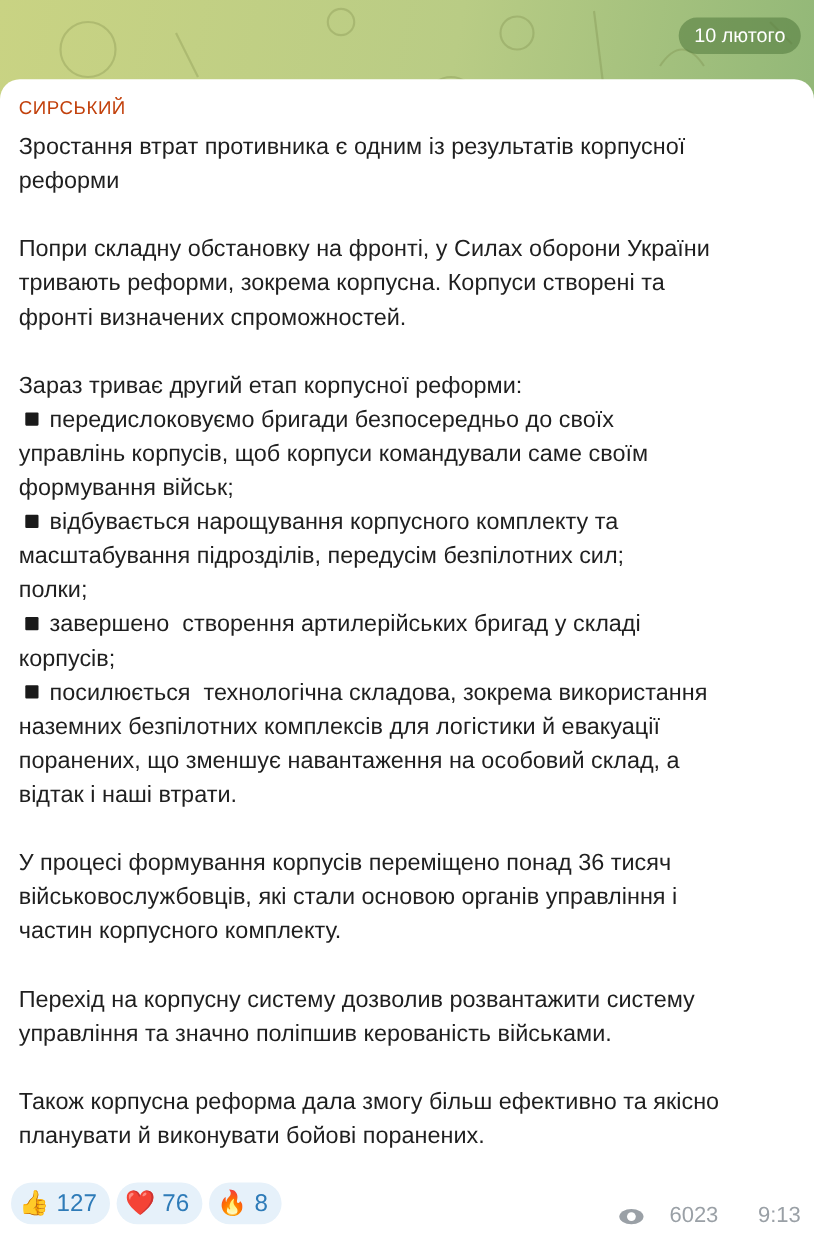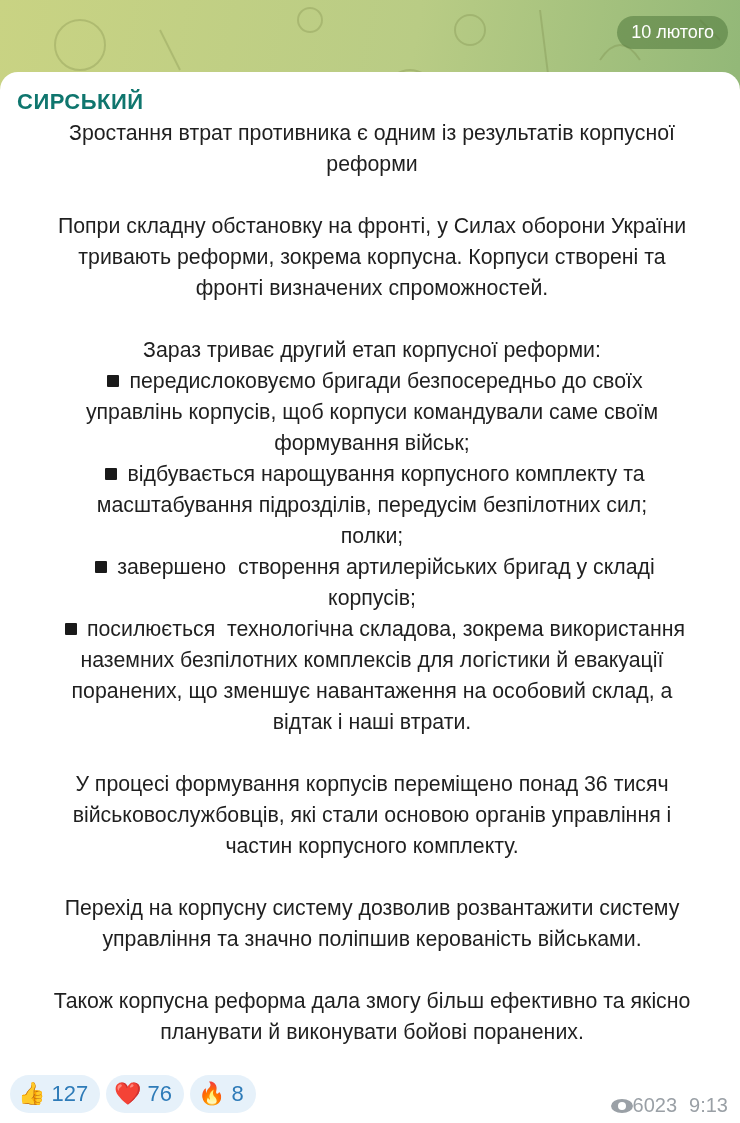--- a/index.html
+++ b/index.html
@@ -16,36 +16,36 @@
     position:absolute; right:12px; top:16px;
     background: rgba(80,120,60,0.55); color:#fff;
     font-size:18px; padding:6px 14px; border-radius:20px;
   }
   .bubble {
     position:absolute; left:0; top:72px; width:740px; height:1060px;
     background:#fff; border-radius:18px 18px 0 0;
   }
   .author {
     position:absolute; left:17px; top:17px;
-    color:#0f766e; font-size:22px; font-weight:bold; letter-spacing:0.5px;
+    color:#c2410c; font-size:17px; font-weight:normal; letter-spacing:0.5px;
   }
   .body-text {
     position:absolute; left:17px; top:46px; width:710px;
     color:#1f1f1f; font-size:21.3px; line-height:31px;
   }
-  .p { margin:0;text-align:center; }
+  .p { margin:0; }
   .gap { height:31px; }
   .bul { display:inline-block; width:12px; height:12px; background:#1a1a1a; margin:0 10px 0 6px; vertical-align:1px; border-radius:1px; }
   .reactions { position:absolute; left:10px; top:1003px; display:flex; gap:6px; }
   .react {
     display:flex; align-items:center; height:38px; padding:0 12px 0 8px;
     background:#e6f1fa; border-radius:19px; color:#2e7bb8; font-size:22px;
   }
   .react .emo { font-size:22px; margin-right:6px; }
-  .meta { position:absolute; right:12px; top:1022px; color:#9aa0a6; font-size:20px; display:flex; align-items:center; gap:0; }
+  .meta { position:absolute; right:12px; top:1022px; color:#9aa0a6; font-size:20px; display:flex; align-items:center; gap:24px; }
   .eye { width:22px; height:14px; border-radius:50%; background:#9aa0a6; position:relative; }
   .eye::after { content:""; position:absolute; left:7px; top:3px; width:8px; height:8px; border-radius:50%; background:#fff; }
 </style>
 </head>
 <body>
 
 <svg class="bg-pattern" viewBox="0 0 740 120">
   <g fill="none" stroke="#6d7a3a" stroke-width="2">
     <circle cx="80" cy="45" r="25"></circle>
       <path d="M160 30 l20 40"></path>

